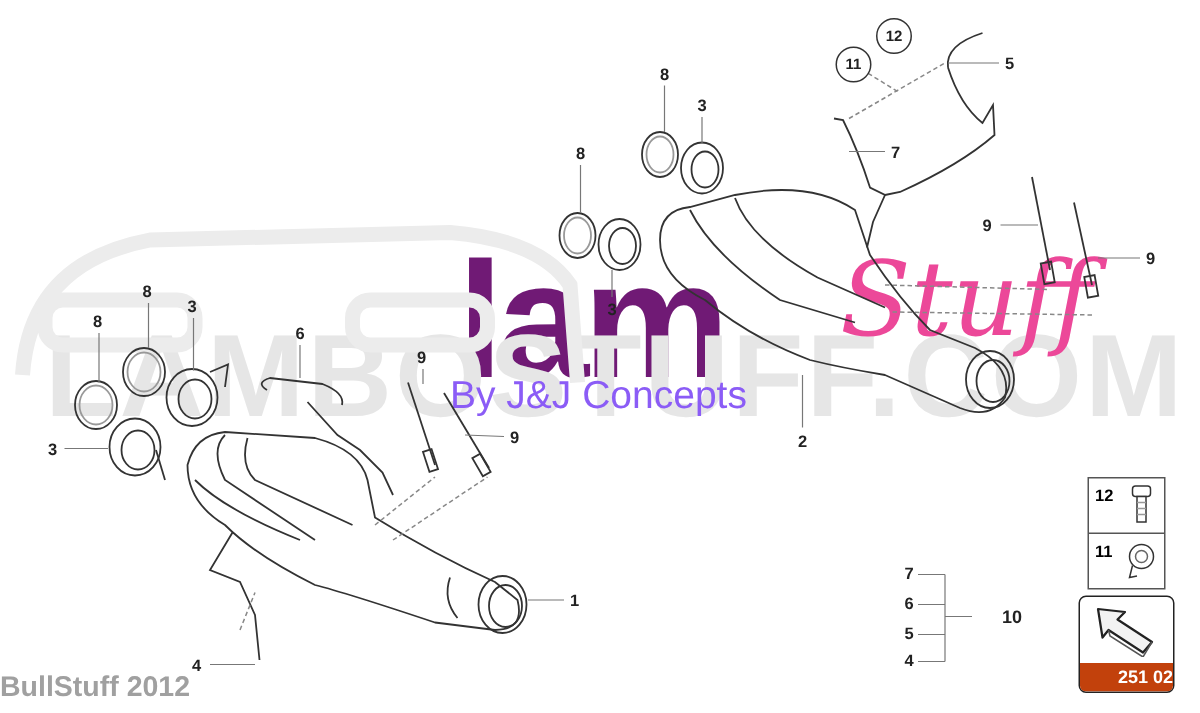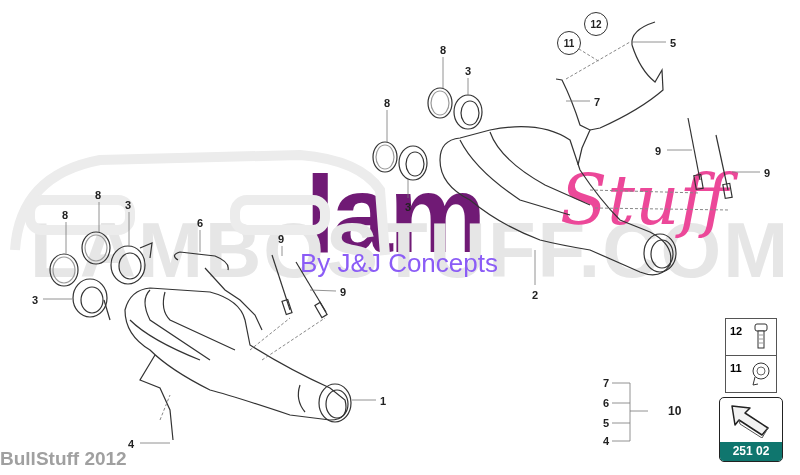--- a/index.html
+++ b/index.html
@@ -11,21 +11,21 @@
   .wm-stuff{left:560px;top:160px;font-size:69px;font-family:"DejaVu Serif",serif;font-style:italic;font-weight:normal;color:#ec4899;}
   svg#diagram{position:absolute;left:0;top:0;}
   .lbl{position:absolute;font-size:11px;font-weight:bold;color:#222;line-height:1;}
   .circ{position:absolute;width:22px;height:22px;border:1.5px solid #333;border-radius:50%;font-size:10px;font-weight:bold;color:#222;display:flex;align-items:center;justify-content:center;background:#fff;}
   .legend{position:absolute;left:725px;top:318px;width:50px;border:1px solid #555;background:#fff;}
   .legend .row{height:36px;position:relative;}
   .legend .row + .row{border-top:1px solid #555;}
   .legend .num{position:absolute;left:4px;top:6px;font-size:11px;font-weight:bold;}
   .legend .ico{position:absolute;right:6px;top:4px;}
   .pgbox{position:absolute;left:719px;top:397px;width:62px;height:63px;border:1.5px solid #222;border-radius:5px;background:#fff;overflow:hidden;}
-  .pgbox .num{position:absolute;left:0;right:0;bottom:0;height:19px;background:#0f766e;color:#fff;font-size:12px;font-weight:bold;text-align:center;line-height:19px;}
+  .pgbox .num{position:absolute;left:0;right:0;bottom:0;height:19px;background:#c2410c;color:#fff;font-size:12px;font-weight:bold;text-align:right;line-height:19px;}
   .footer{position:absolute;left:0;right:0;top:448px;text-align:left;font-size:19px;font-weight:bold;color:#a0a0a0;}
 </style>
 </head>
 <body>
 
 <div class="wm wm-lam">lam</div>
 <div class="wm wm-big">LAMBOSTUFF.COM</div>
 <div class="wm wm-sub">By J&amp;J Concepts</div>
 <div class="wm wm-stuff">Stuff</div>
 

